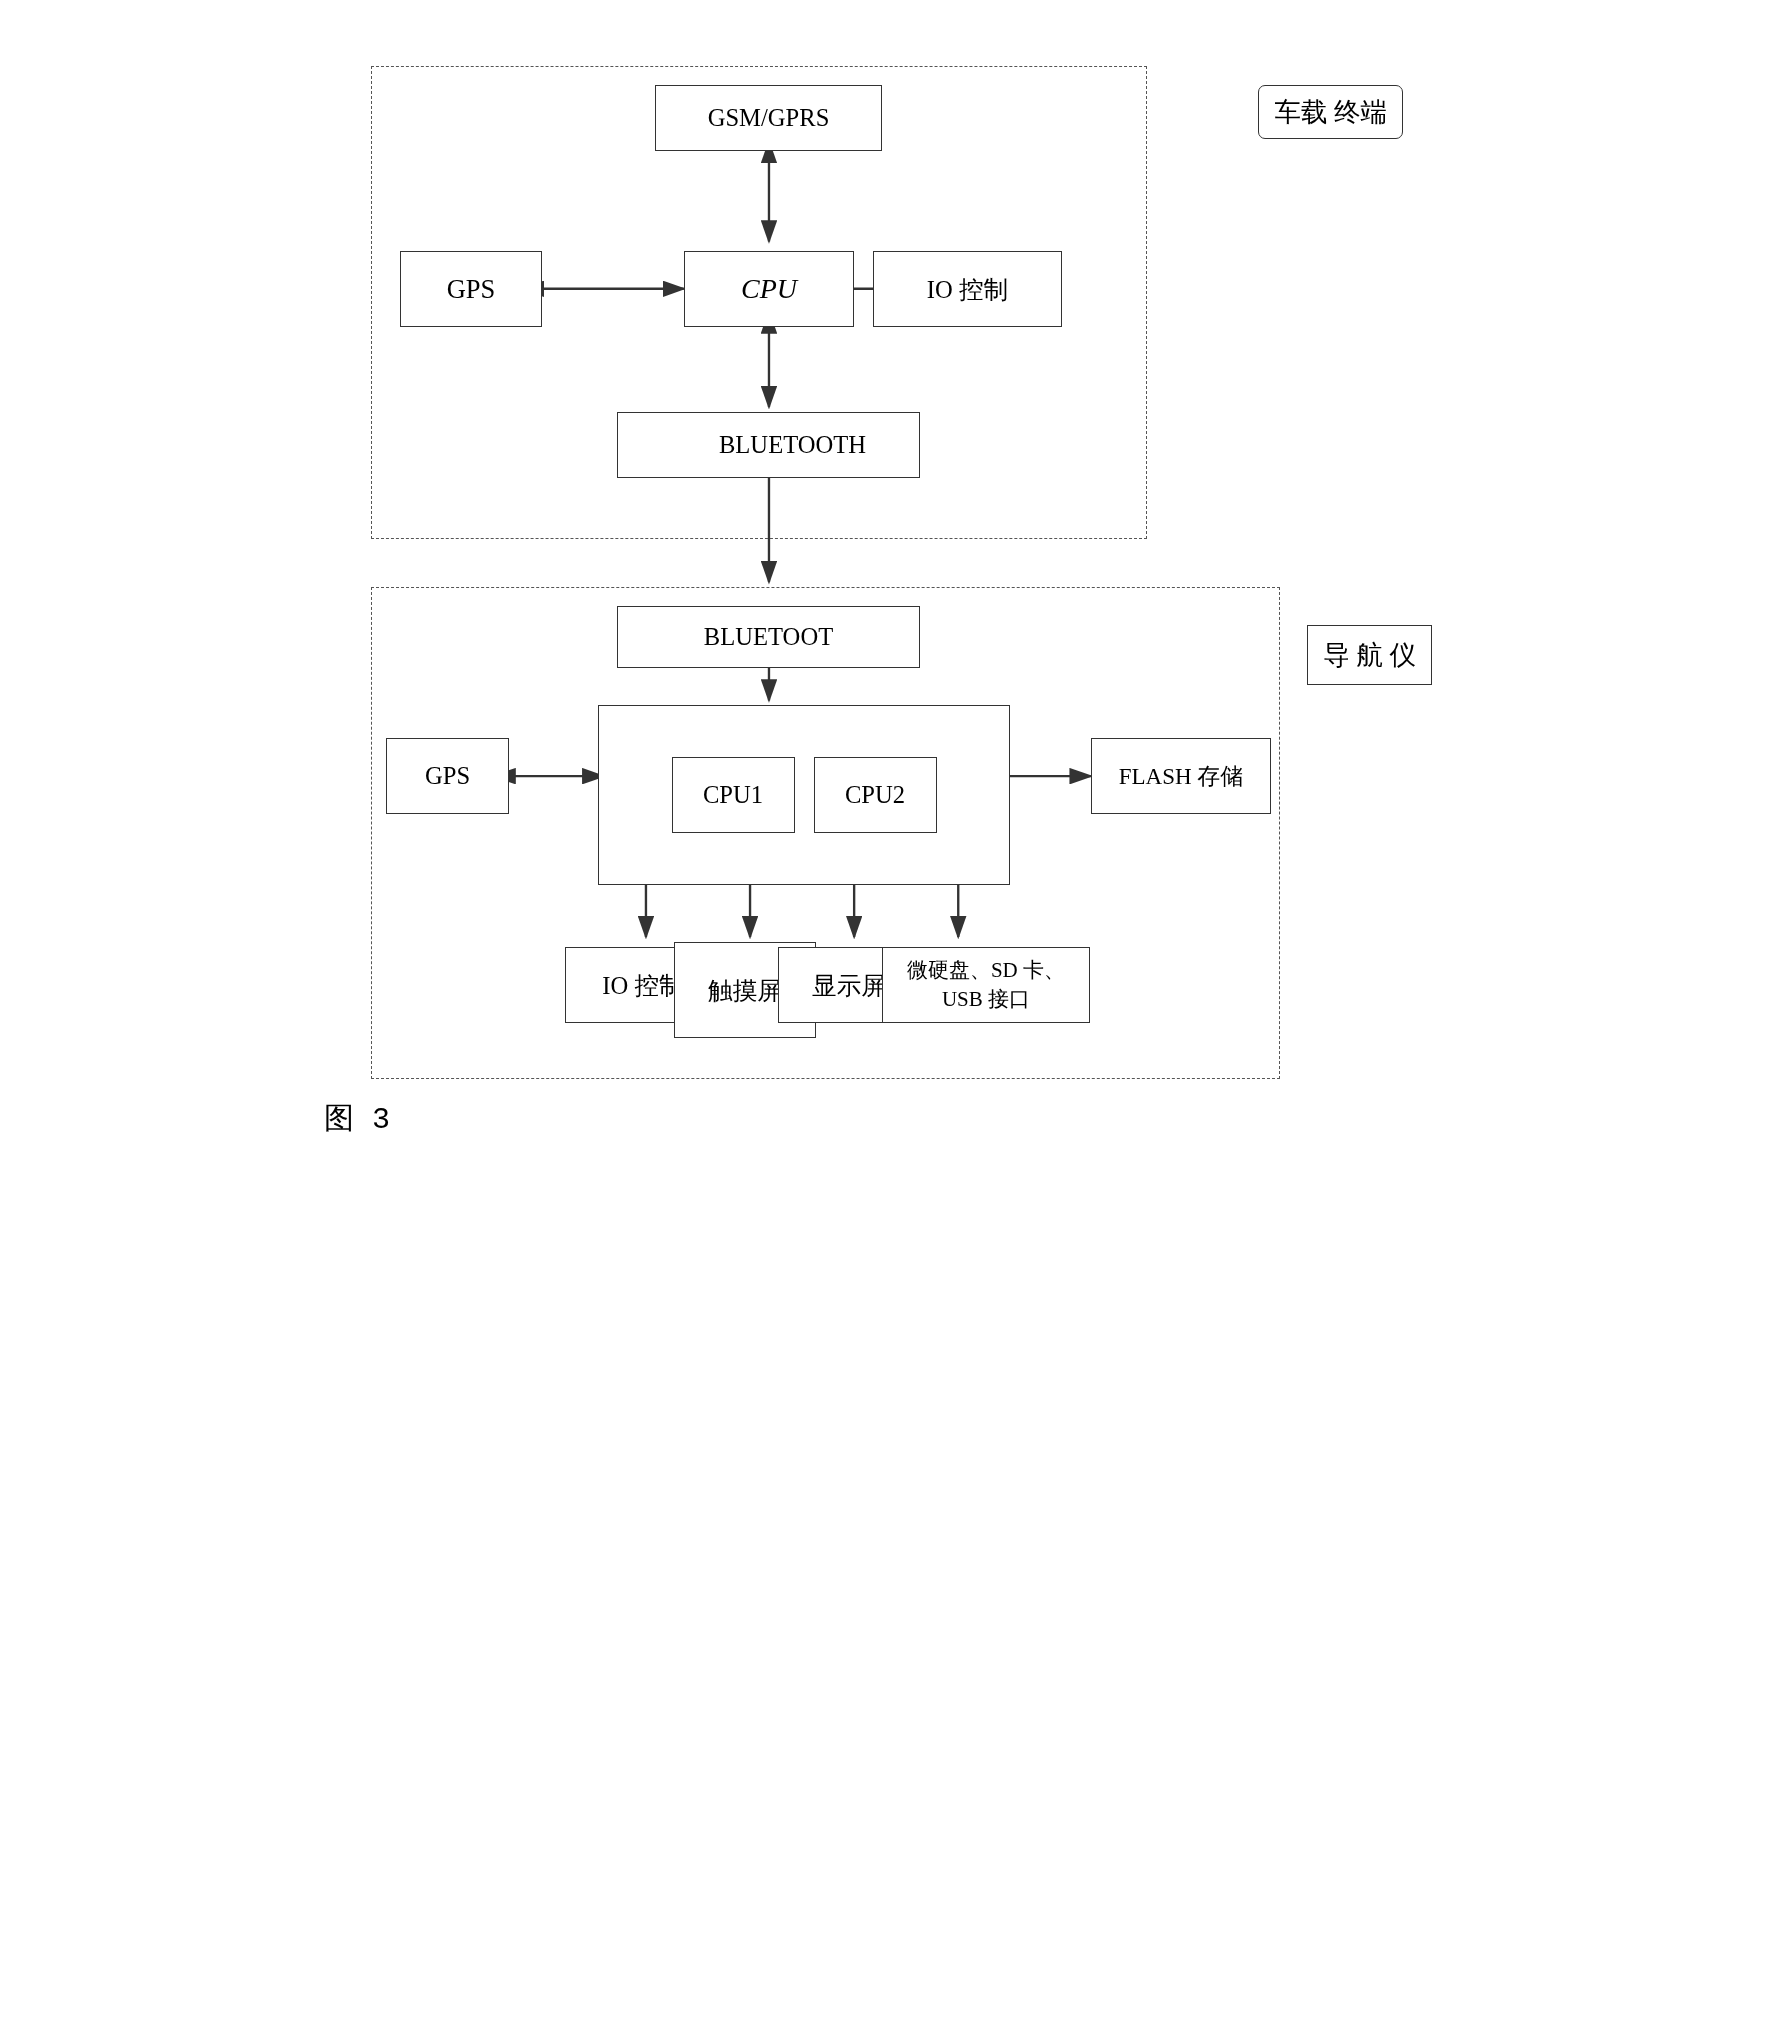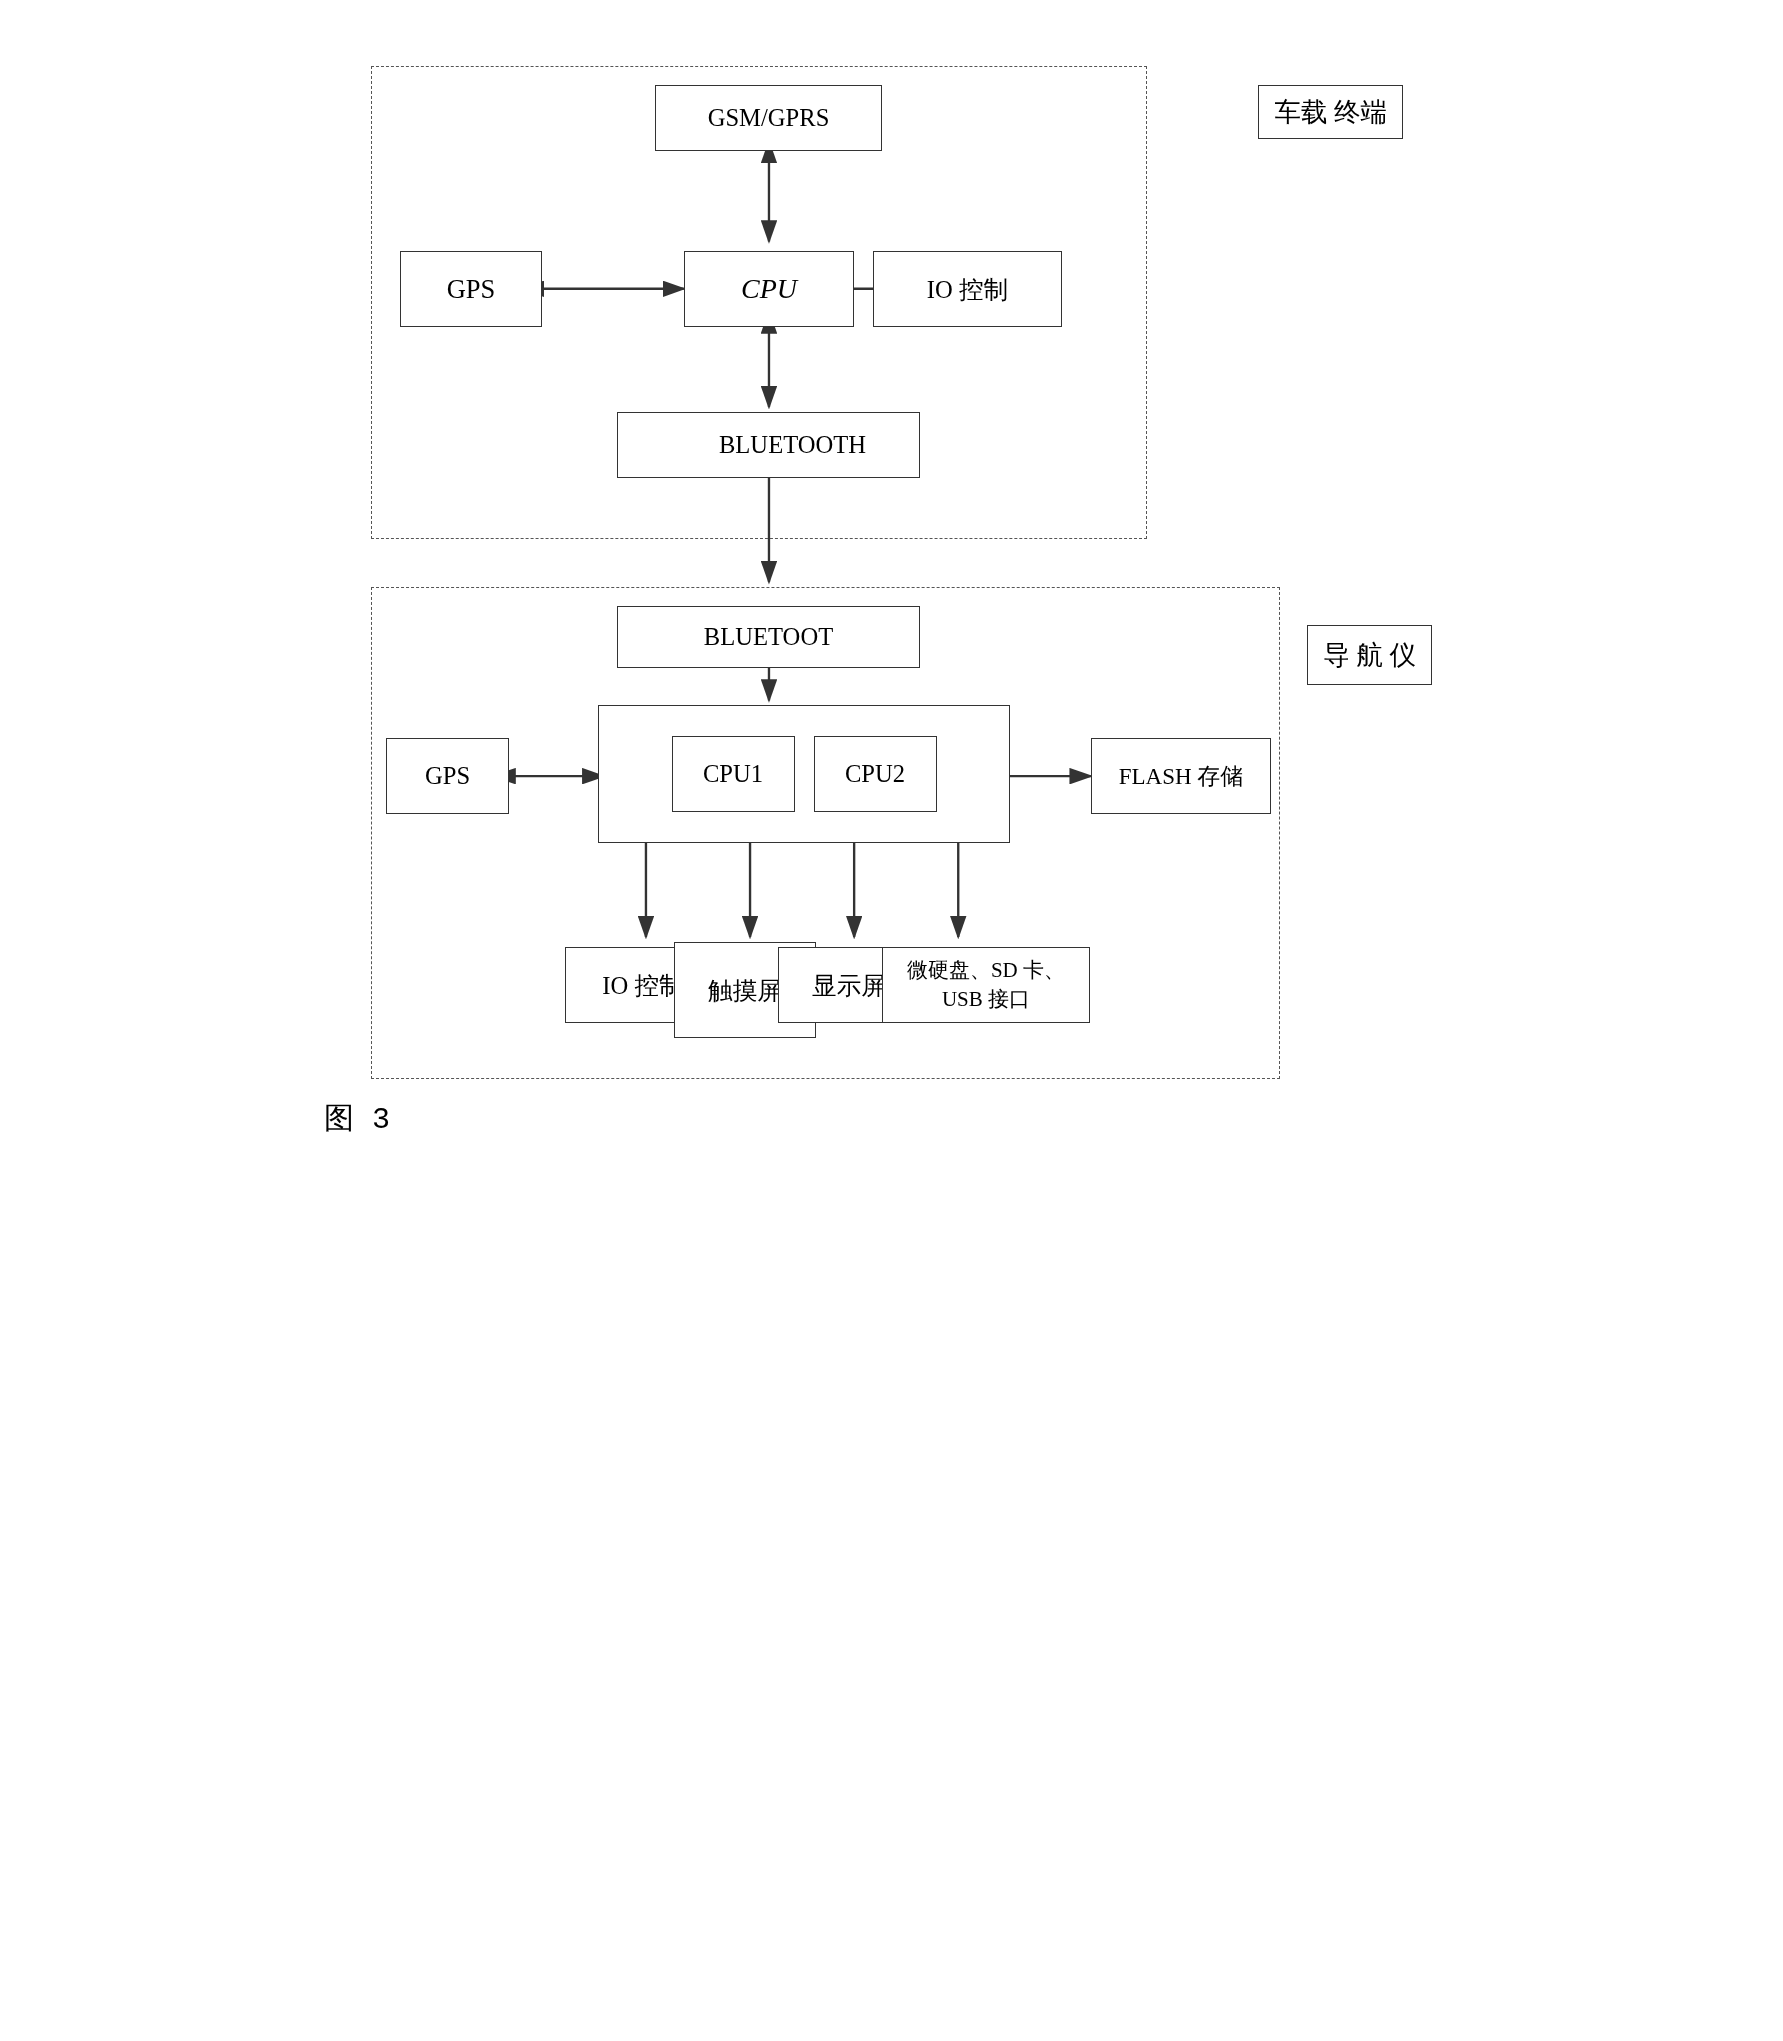--- a/index.html
+++ b/index.html
@@ -112,21 +112,21 @@
 
     <line x1="560" y1="840" x2="560" y2="950" marker-start="url(#arrowhead-start)" marker-end="url(#arrowhead-end)" stroke="#333" stroke-width="2.5"></line>
 
     <line x1="670" y1="840" x2="670" y2="950" marker-start="url(#arrowhead-start)" marker-end="url(#arrowhead-end)" stroke="#333" stroke-width="2.5"></line>
 
   </svg>
 
   <div class="dashed-container" style="left:47px; top:28px; width:776px; height:473px;">
   </div>
 
-  <div class="label-tag" style="right:57px; top:47px; text-align:center; line-height:1.4;">车载
+  <div class="label-tag" style="right:57px; top:47px; text-align:center; line-height:1.4;border-radius:7px;">车载
 终端</div>
 
   <div class="box" style="left:331px; top:47px; width:227px; height:66px; font-size:24.6px;">GSM/GPRS</div>
 
   <div class="box" style="left:360px; top:213px; width:170px; height:76px; font-size:28px;font-style:italic;">CPU</div>
 
   <div class="box" style="left:76px; top:213px; width:142px; height:76px; font-size:26.5px;">GPS</div>
 
   <div class="box" style="left:549px; top:213px; width:189px; height:76px; font-size:24.6px;">IO 控制</div>
 
@@ -135,21 +135,21 @@
   <div class="dashed-container" style="left:47px; top:549px; width:909px; height:492px;">
   </div>
 
   <div class="label-tag" style="right:28px; top:587px; text-align:center; line-height:1.6;">导 航
 仪</div>
 
   <div class="box" style="left:293px; top:568px; width:303px; height:62px; font-size:24.6px;">BLUETOOT</div>
 
   <div class="box" style="left:62px; top:700px; width:123px; height:76px; font-size:24.6px;">GPS</div>
 
-  <div class="box" style="left:274px; top:667px; width:412px; height:138px; font-size:24.6px; position:absolute;">
+  <div class="box" style="left:274px; top:667px; width:412px; height:180px; font-size:24.6px; position:absolute;">
 
     <div class="box" style="position:relative; left:0; top:0; width:123px; height:76px; font-size:24.6px; margin: 0 9.5px;">CPU1</div>
 
     <div class="box" style="position:relative; left:0; top:0; width:123px; height:76px; font-size:24.6px; margin: 0 9.5px;">CPU2</div>
   </div>
 
   <div class="box" style="left:767px; top:700px; width:180px; height:76px; font-size:23px;">FLASH 存储</div>
 
   <div class="box" style="left:241px; top:909px; width:156px; height:76px; font-size:24.6px;">IO 控制</div>
 

